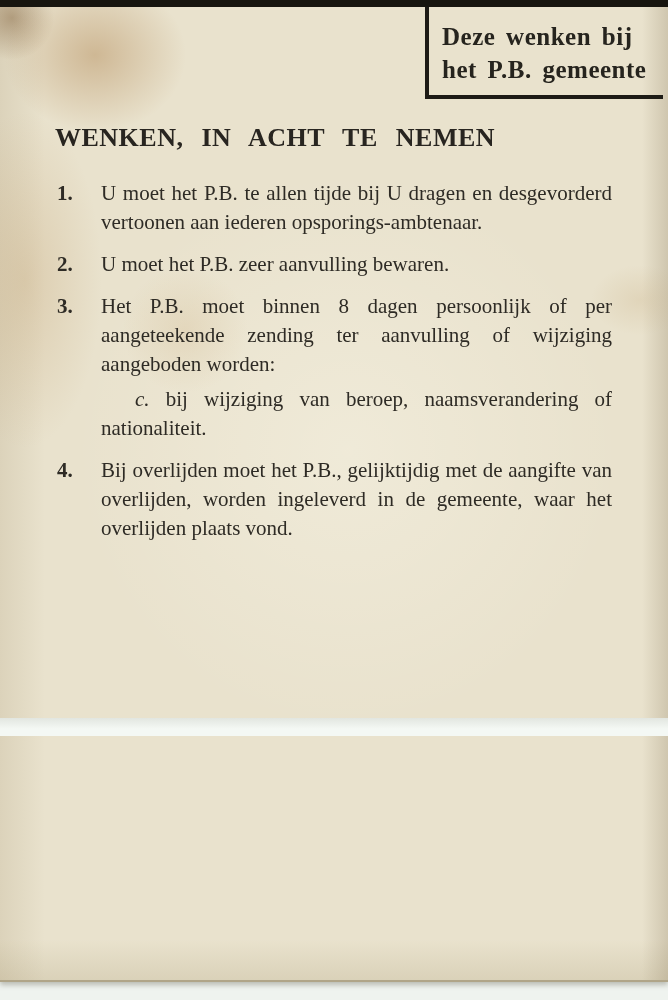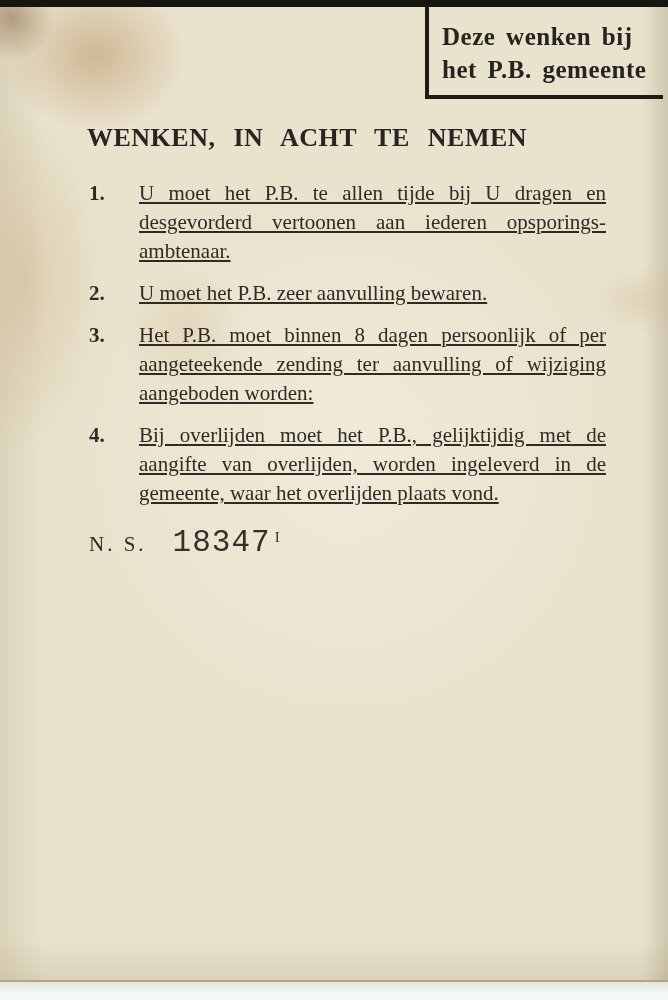--- a/index.html
+++ b/index.html
@@ -7,21 +7,21 @@
     padding: 0;
     width: 668px;
     height: 1000px;
     background: #eff3ef;
     font-family: "Liberation Serif", serif;
     overflow: hidden;
   }
   .scan-bg {
     position: relative;
     width: 668px;
-    height: 1000px;
+    height: 736px;
     background: #fde047;
   }
   .paper {
     position: relative;
     width: 668px;
     height: 980px;
     background-color: #e9e2cd;
     color: #2e2b25;
     overflow: hidden;
     border-bottom: 2px solid rgba(130, 115, 80, 0.55);
@@ -64,21 +64,21 @@
     font-weight: bold;
     font-size: 25px;
     line-height: 33px;
     color: #26241e;
     letter-spacing: 0.5px;
     word-spacing: 4px;
   }
   .content {
     position: relative;
     z-index: 1;
-    padding: 121px 50px 0 87px;
+    padding: 121px 50px 0 55px;
   }
   .heading {
     margin: 0 0 24px 0;
     font-size: 26px;
     line-height: 34px;
     font-weight: bold;
     letter-spacing: 0.5px;
     word-spacing: 11px;
     color: #282520;
   }
@@ -91,21 +91,21 @@
     font-size: 21px;
     line-height: 29px;
     text-align: justify;
   }
   .item .num {
     position: absolute;
     left: 2px;
     top: 0;
     font-weight: bold;
   }
-  .item p { margin: 12px; text-decoration: underline; }
+  .item p { margin: 6px; }
   .sub { text-indent: 34px; }
   .sub-letter { font-style: italic; }
   .note-para { text-indent: 34px; }
   .footer {
     margin-top: 17px;
     padding-left: 2px;
     display: flex;
     align-items: baseline;
   }
   .series {
@@ -161,31 +161,28 @@
         </div>
 
         <div class="item">
           <span class="num">2.</span>
           <p>U moet het P.B. zeer aanvulling bewaren.</p>
         </div>
 
         <div class="item">
           <span class="num">3.</span>
           <p>Het P.B. moet binnen 8 dagen persoonlijk of per aangeteekende zending ter aanvulling of wijziging aangeboden worden:</p>
+          <p class="sub"><span class="sub-letter">c.</span> <span>bij wijziging van beroep, naamsverandering of nationaliteit.</span></p>
         </div>
 
         <div class="item">
           <span class="num">4.</span>
           <p>Bij overlijden moet het P.B., gelijktijdig met de aangifte van overlijden, worden ingeleverd in de gemeente, waar het overlijden plaats vond.</p>
         </div>
 
       </div>
 
-      <div class="footer">
-        <span class="series">N. S.</span>
-        <span class="serial"><span>18347</span><span class="serial-sup">I</span></span>
-      </div>
 
     </div>
   </div>
 
   <div class="bottom-gap"></div>
 </div>
 
 </body></html>

